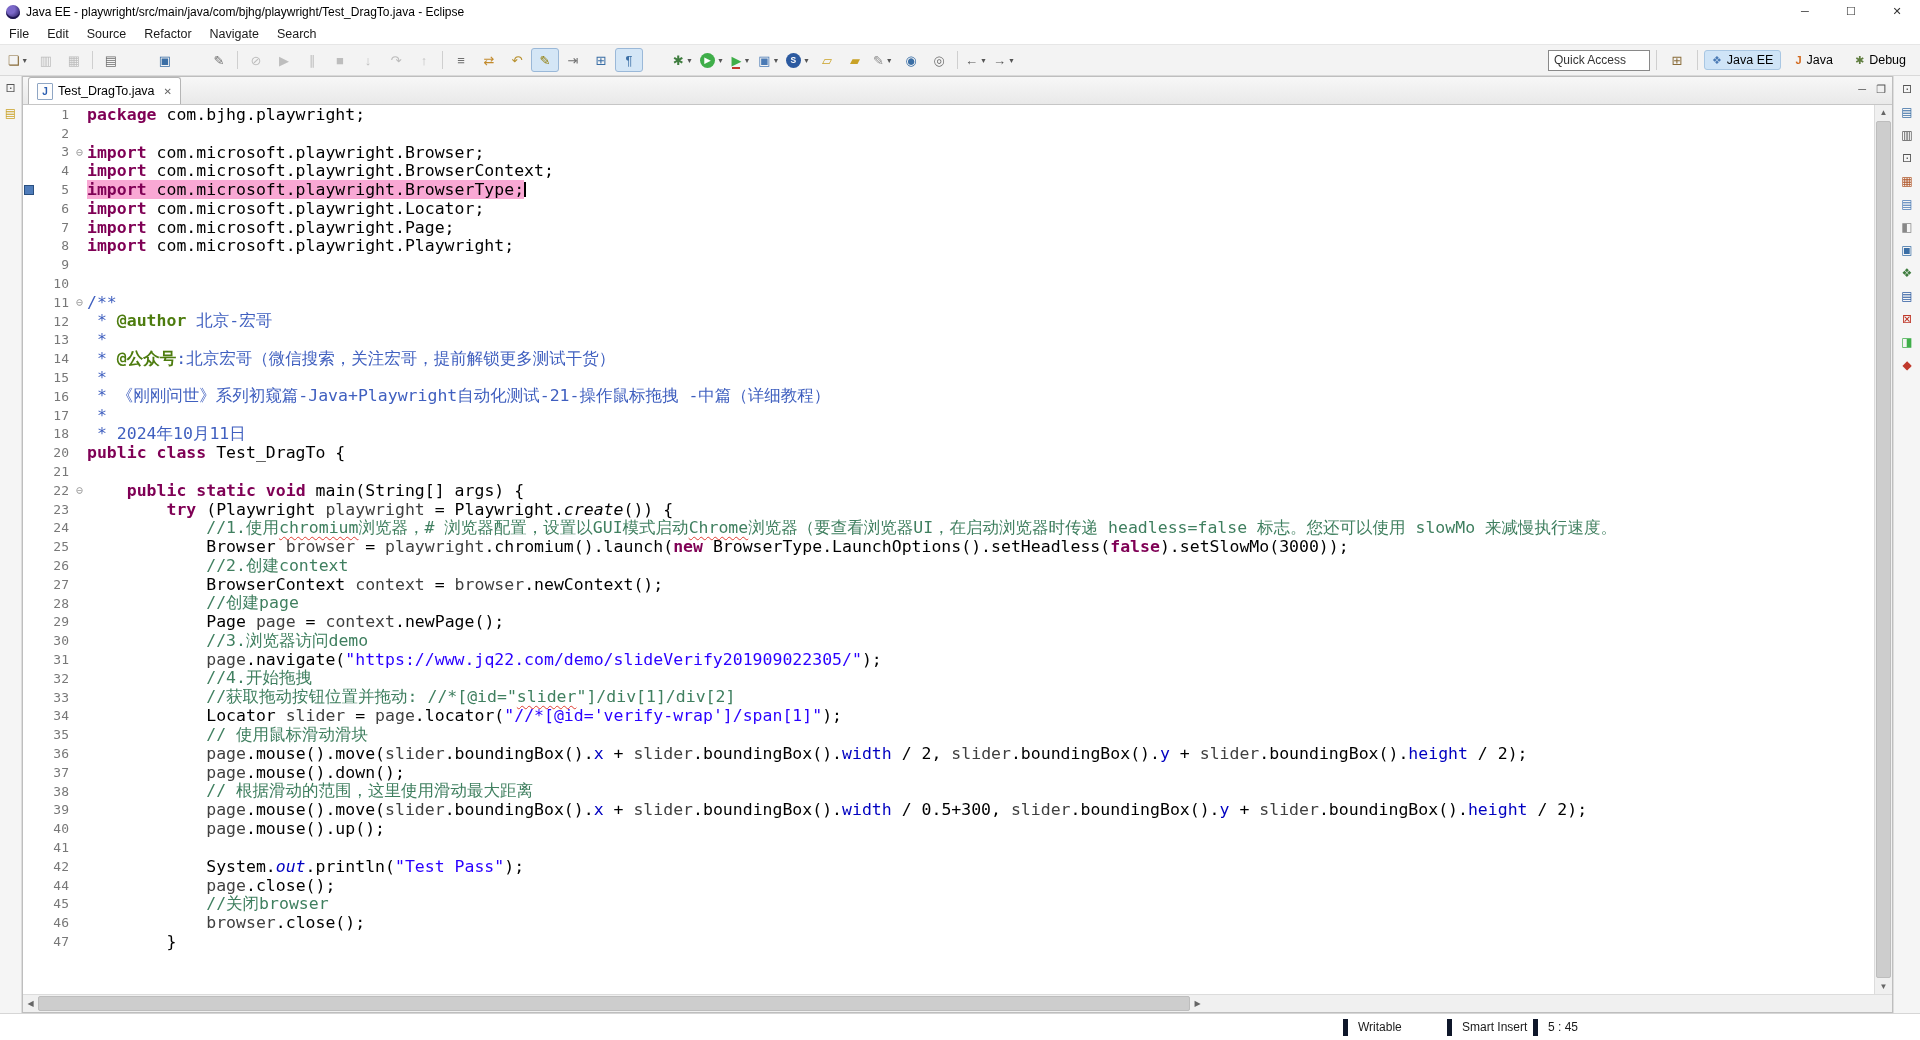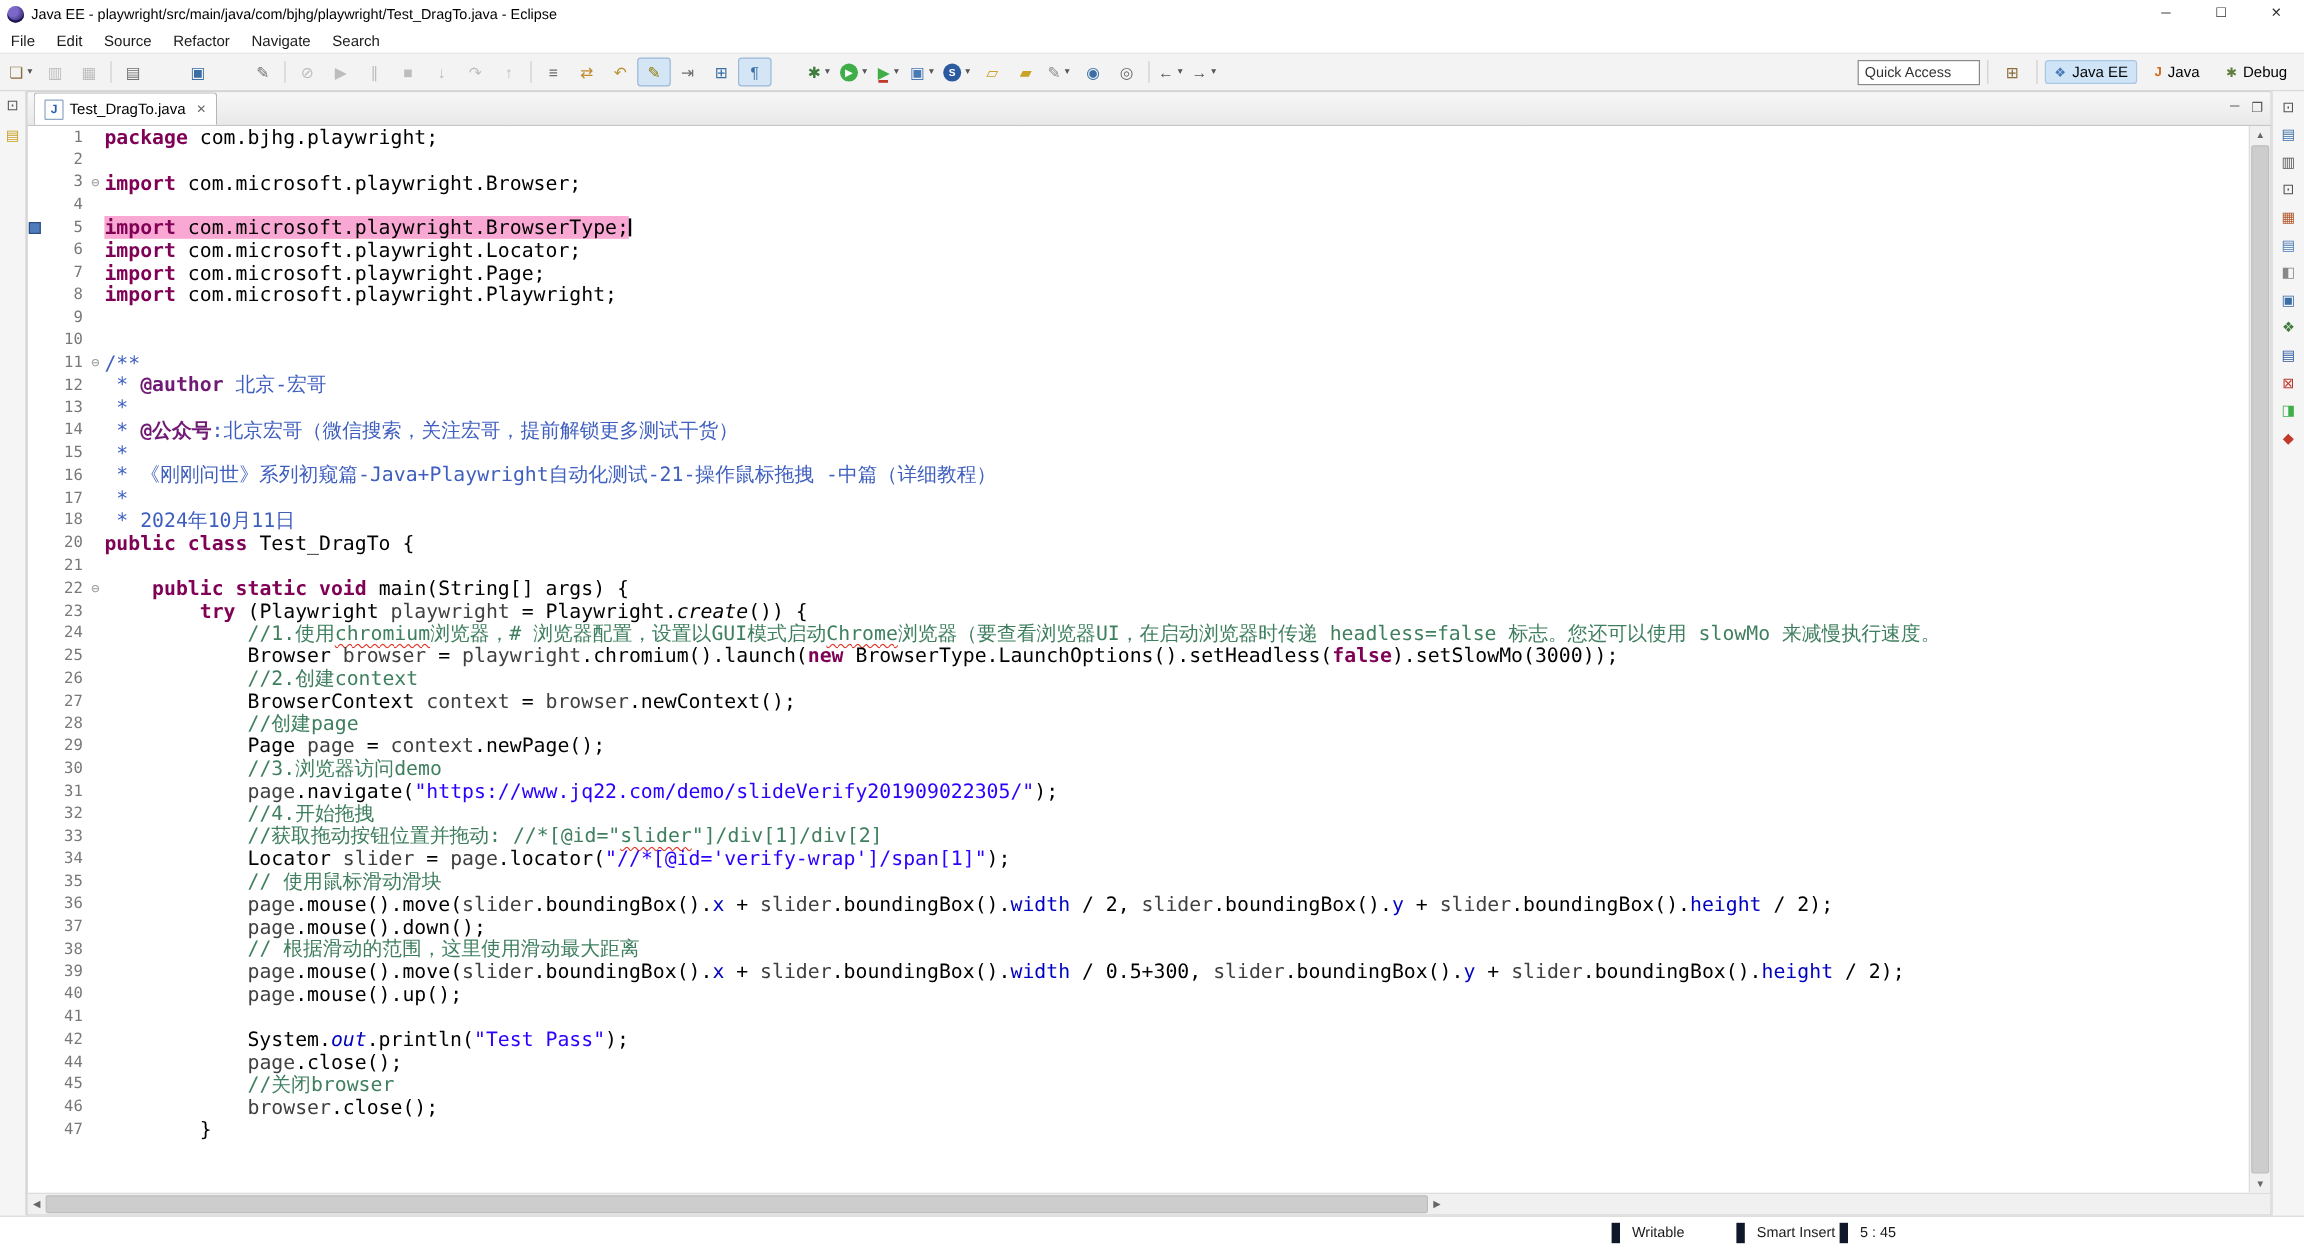--- a/index.html
+++ b/index.html
@@ -62,36 +62,36 @@
   .fold{flex:0 0 15px;color:#9a9a9a;font-size:11.5px;text-align:center;}
   .lcode{white-space:pre;}
   .selbg{background:#f9a8d4;}
   .caret{display:inline-block;width:2px;height:15px;background:#000;vertical-align:-2px;}
   .tk-k{color:#7f0055;font-weight:bold;}
   .tk-p{color:#000;}
   .tk-c{color:#3f7f5f;}
   .tk-w{color:#3f7f5f;text-decoration:underline wavy #e03c31 1px;text-underline-offset:3px;}
   .tk-cc{color:#3f7f5f;}
   .tk-j{color:#3f5fbf;}
-  .tk-jt{color:#701a75;font-weight:bold;}
+  .tk-jt{color:#4d7c0f;font-weight:bold;}
   .tk-s{color:#2a00ff;}
   .tk-v{color:#404040;}
   .tk-f{color:#0000c0;}
   .tk-sm{color:#000000;font-style:italic;}
   .tk-sf{color:#0000c0;font-style:italic;}
   
   .vscroll{flex:0 0 17px;background:#f0f0f0;border-left:1px solid #dcdcdc;display:flex;flex-direction:column;align-items:center;}
   .varrow{height:15px;color:#666;font-size:8px;line-height:15px;}
   .vthumb{flex:1;width:13px;background:#cdcdcd;border:1px solid #bdbdbd;border-radius:2px;margin:1px 0;}
   .hscroll{flex:0 0 17px;background:#f0f0f0;border-top:1px solid #dcdcdc;display:flex;align-items:center;}
   .harrow{width:15px;text-align:center;color:#666;font-size:8px;}
   .hthumb{height:13px;flex:0 0 1150px;background:#cdcdcd;border:1px solid #bdbdbd;border-radius:2px;}
   
   .statusbar{height:27px;background:#fff;border-top:1px solid #d6d6d6;position:relative;font-size:12px;color:#1a1a1a;}
-  .scell{position:absolute;top:5px;height:17px;line-height:17px;padding-left:10px;border-left:7px solid #0f172a;}
+  .scell{position:absolute;top:5px;height:17px;line-height:17px;padding-left:10px;border-left:5px solid #0f172a;}
 </style>
 </head>
 <body>
 
 <div>
 
   <div class="titlebar">
     <span class="app-icon"></span>
     <span>Java EE - playwright/src/main/java/com/bjhg/playwright/Test_DragTo.java - Eclipse</span>
     <span class="wctrls">
@@ -285,20 +285,21 @@
             <div class="crow">
               <span class="mcell"></span>
               <span class="lnum">3</span>
               <span class="fold">⊖</span>
               <span class="lcode"><span class="tk-k">import</span><span class="tk-p"> com.microsoft.playwright.Browser;</span></span>
             </div>
             <div class="crow">
               <span class="mcell"></span>
               <span class="lnum">4</span>
               <span class="fold"></span>
+              <span class="lcode"><span class="tk-k">import</span><span class="tk-p"> com.microsoft.playwright.BrowserContext;</span></span>
             </div>
             <div class="crow">
               <span class="mcell">
                 <span class="bluemark"></span>
               </span>
               <span class="lnum">5</span>
               <span class="fold"></span>
               <span class="lcode"><span class="selbg"><span class="tk-k">import</span><span class="tk-p"> com.microsoft.playwright.BrowserType;</span></span><span class="caret"></span></span>
             </div>
             <div class="crow">

